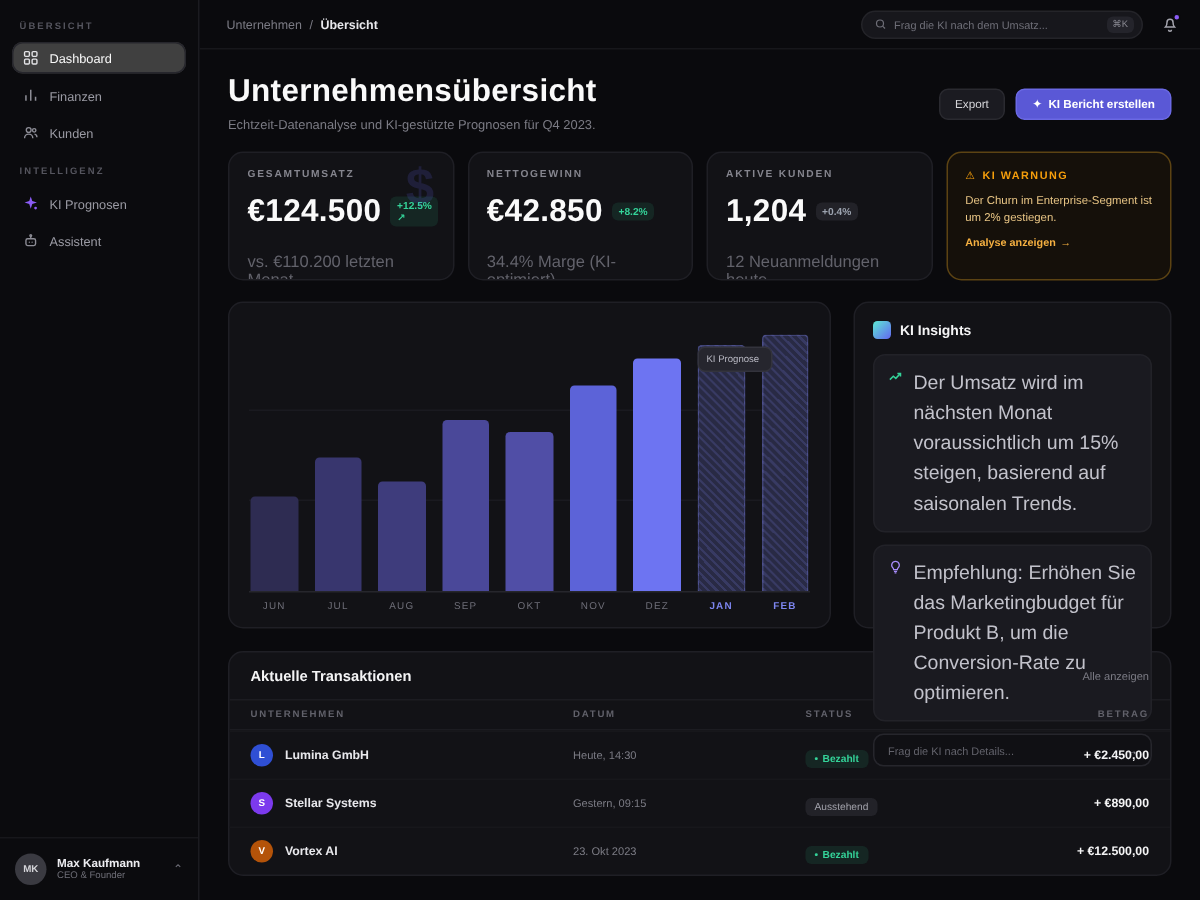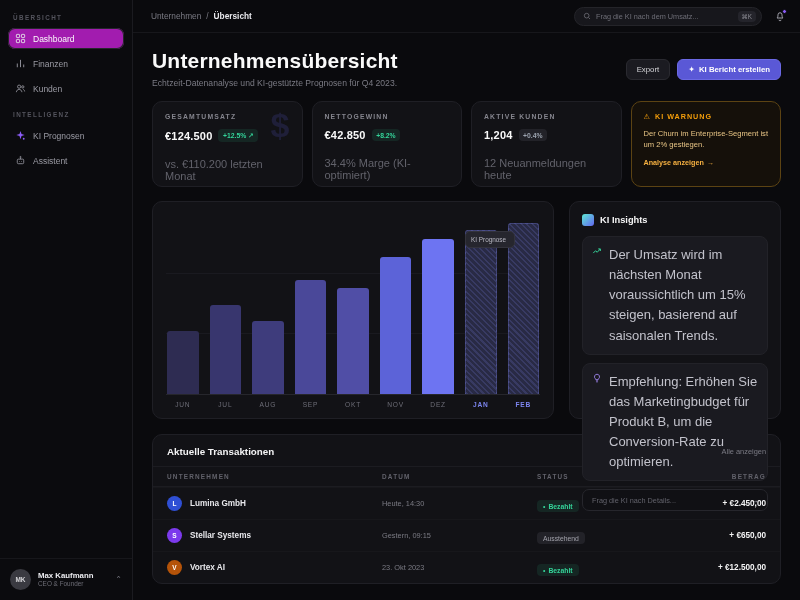--- a/index.html
+++ b/index.html
@@ -19,21 +19,21 @@
   .logo-badge { width:17px; height:17px; border-radius:5px;
     background:linear-gradient(135deg,#8b5cf6,#6d28d9); color:#fff; font-size:6.5px;
     font-weight:bold; display:flex; align-items:center; justify-content:center; letter-spacing:.3px; }
   .logo-name { font-size:9.5px; font-weight:bold; color:#fafafa; letter-spacing:.4px; }
   .nav { padding:14px 8px 0 8px; flex:1; }
   .nav-section-label { font-size:6.3px; letter-spacing:1.4px; color:#55555e;
     font-weight:bold; margin:0 5px 7px 5px; }
   .nav-item { display:flex; align-items:center; gap:7px; padding:5px 7px;
     border-radius:7px; color:#9b9ba4; font-size:8.5px; margin-bottom:4px; cursor:pointer; }
   .nav-item .nav-ico { width:11px; height:11px; color:#8d8d96; }
-  .nav-item.active { background:#a21caf; color:#fafafa; box-shadow:inset 0 0 0 1px #26262c; }
+  .nav-item.active { background:#404040; color:#fafafa; box-shadow:inset 0 0 0 1px #26262c; }
   .nav-item.active .nav-ico { color:#e4e4e7; }
   .nav-item.purple .nav-ico { color:#8b5cf6; }
   .nav-gap { height:8px; }
   .sidebar-footer { border-top:1px solid #17171b; padding:10px 10px; display:flex;
     align-items:center; gap:7px; }
   .user-avatar { width:21px; height:21px; min-width:21px; border-radius:50%; background:#3a3a41;
     color:#d4d4d8; font-size:6.5px; font-weight:bold; display:flex; align-items:center; justify-content:center; }
   .user-meta { flex:1; line-height:1.25; }
   .user-name { font-size:7.8px; font-weight:bold; color:#ececf0; }
   .user-role { font-size:6.4px; color:#6e6e77; }
@@ -71,21 +71,21 @@
   .btn-ghost { background:#1b1b21; color:#d4d4d8; border:1px solid #2a2a30; }
   .btn-primary { background:#5a58d6; color:#fff; border:1px solid #6b69e4; font-weight:bold; }
   .btn-primary .spark { font-size:8px; }
 
   
   .kpi-row { display:grid; grid-template-columns:repeat(4,1fr); gap:9px; margin-bottom:14px; }
   .card { background:#121216; border:1px solid #1f1f25; border-radius:10px; }
   .kpi-card { padding:11px 12px; height:86px; position:relative; overflow:hidden; }
   .kpi-label { font-size:6.8px; letter-spacing:1.2px; color:#85858e; font-weight:bold; }
   .kpi-value-row { display:flex; align-items:center; gap:6px; margin-top:9px; }
-  .kpi-value { font-size:11px; font-weight:bold; color:#fafafa; letter-spacing:.2px; }
+  .kpi-value { font-size:21px; font-weight:bold; color:#fafafa; letter-spacing:.2px; }
   .badge { font-size:6.8px; font-weight:bold; border-radius:4px; padding:2.5px 4.5px; }
   .badge.green { color:#34d399; background:rgba(52,211,153,.1); }
   .badge.gray { color:#9ca3af; background:#222228; }
   .kpi-sub { font-size:11px; color:#62626b; margin-top:16px; }
   .kpi-watermark { position:absolute; top:4px; right:12px; font-size:34px; font-weight:bold;
     color:rgba(99,102,241,.16); }
 
   .warning-card { background:#15100a; border:1px solid #5c4313; border-radius:10px;
     padding:10px 12px; height:86px; }
   .warning-title { display:flex; gap:4px; align-items:center; font-size:7.2px;
@@ -130,21 +130,21 @@
   .insight-text { font-size:13px; line-height:1.55; color:#c2c2cb; }
   .ask-row { margin-top:auto; display:flex; align-items:center; background:#101014;
     border:1px solid #26262c; border-radius:7px; padding:5px 6px 5px 9px; }
   .ask-input { flex:1; background:transparent; border:none; outline:none;
     font-family:inherit; font-size:7.3px; color:#c8c8cf; }
   .ask-input::placeholder { color:#62626b; }
   .ask-send { color:#8a8a93; font-size:9px; cursor:pointer; padding:0 2px; }
 
   
   .table-card { overflow:hidden; }
-  .table-head { display:flex; align-items:center; padding:11px 14px 9px 14px;gap:48px; }
+  .table-head { display:flex; padding:11px 14px 9px 14px;gap:48px; }
   .table-title { font-size:9.8px; font-weight:bold; color:#f4f4f5; }
   .view-all { margin-left:auto; font-size:7.4px; color:#7b7b84; cursor:pointer; }
   .col-row { display:grid; grid-template-columns:215px 155px 165px 1fr; padding:6px 14px;
     border-top:1px solid #1c1c21; border-bottom:1px solid #1c1c21; }
   .col-label { font-size:6.4px; letter-spacing:1.2px; color:#62626b; font-weight:bold; }
   .col-label:last-child { text-align:right; }
   .t-row { display:grid; grid-template-columns:215px 155px 165px 1fr; align-items:center;
     padding:6.5px 14px; border-top:1px solid #17171b; cursor:pointer; }
   .t-row:first-of-type { border-top:none; }
   .company-cell { display:flex; align-items:center; gap:8px; }
@@ -418,21 +418,21 @@
 
       <div class="t-row">
         <div class="company-cell">
           <div class="row-avatar" style="background:#7c3aed">S</div>
           <div class="company-name">Stellar Systems</div>
         </div>
         <div class="date-cell">Gestern, 09:15</div>
         <div><span class="status-badge pending">
               <span>Ausstehend</span>
             </span></div>
-        <div class="amount-cell">+ €650,00</div>
+        <div class="amount-cell">+ €890,00</div>
       </div>
 
       <div class="t-row">
         <div class="company-cell">
           <div class="row-avatar" style="background:#b45309">V</div>
           <div class="company-name">Vortex AI</div>
         </div>
         <div class="date-cell">23. Okt 2023</div>
         <div><span class="status-badge paid">
               <span>•</span>

